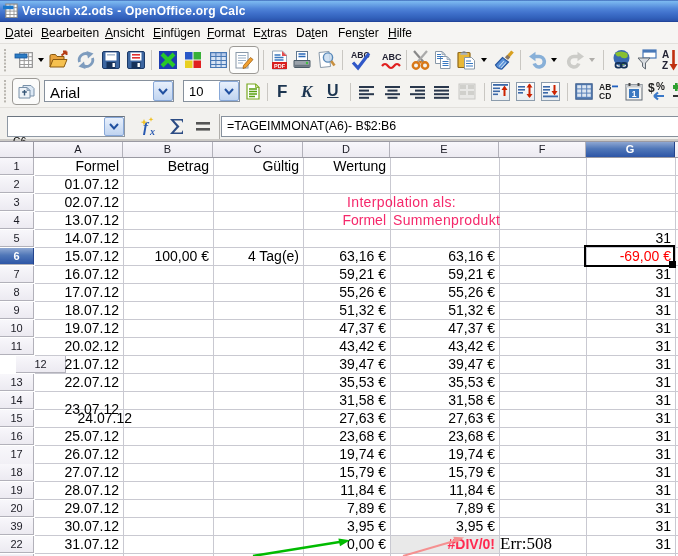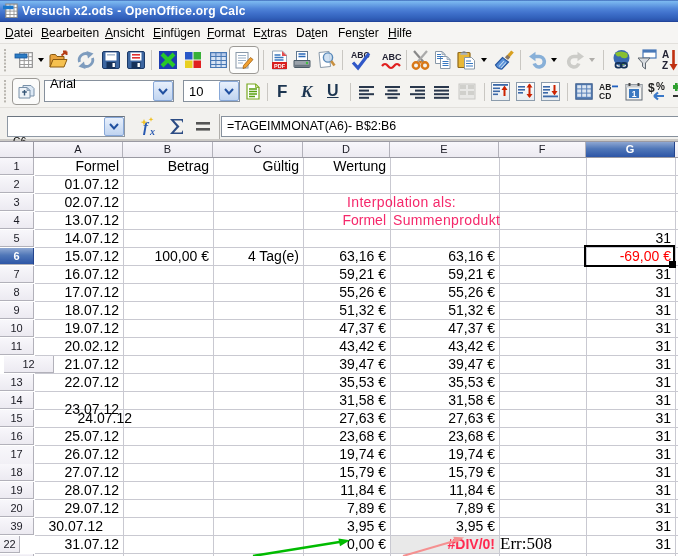--- a/index.html
+++ b/index.html
@@ -255,21 +255,21 @@
     <path d="M8.5 15 L12.5 21.5 L16.5 15 Z" fill="#c03010"></path>
   </svg>
 <div class="ab" style="left:12px;top:78px;width:28px;height:27px;border:1px solid #9c9a96;border-radius:4px;background:#fbfbfa"></div>
 <svg class="ab" style="left:17px;top:82px" width="19" height="19" viewBox="0 0 19 19">
 <path d="M6 3.5 L14 3.5 L17 6.5 L17 14 L6 14 Z" fill="#dce8f4" stroke="#7890a8" stroke-width="1"></path>
 <path d="M2 5.5 L10 5.5 L13 8.5 L13 16 L2 16 Z" fill="#eef3f8" stroke="#7890a8" stroke-width="1"></path>
 <path d="M10 5.5 L10 8.5 L13 8.5 Z" fill="#c0d0e0" stroke="#7890a8" stroke-width="0.8"></path>
 <path d="M7.5 8 L7.5 13.5 M5.2 10 L9.8 10" stroke="#385878" stroke-width="1.4"></path>
   </svg>
 <div class="ab" style="left:44px;top:80px;width:130px;height:22px;border:1px solid #86909c;background:#fff"></div>
-<div class="ab" style="left:50px;top:76px;font-size:13px">Arial</div>
+<div class="ab" style="left:50px;top:84px;font-size:15px">Arial</div>
 <div class="ab" style="left:153px;top:81px;width:20px;height:20px;background:linear-gradient(#e8f0fc,#c0d4f0);border:1px solid #88a8d8;border-radius:2px"></div>
 <svg class="ab" style="left:158px;top:88px" width="10" height="7" viewBox="0 0 10 7">
     <path d="M1 1 L5 5.5 L9 1" stroke="#2050a0" stroke-width="2" fill="none"></path>
   </svg>
 <div class="ab" style="left:183px;top:80px;width:57px;height:22px;border:1px solid #86909c;background:#fff"></div>
 <div class="ab" style="left:189px;top:84px;font-size:13px">10</div>
 <div class="ab" style="left:219px;top:81px;width:20px;height:20px;background:linear-gradient(#e8f0fc,#c0d4f0);border:1px solid #88a8d8;border-radius:2px"></div>
 <svg class="ab" style="left:224px;top:88px" width="10" height="7" viewBox="0 0 10 7">
     <path d="M1 1 L5 5.5 L9 1" stroke="#2050a0" stroke-width="2" fill="none"></path>
   </svg>
@@ -428,31 +428,31 @@
 <div class="hdr" style="left:0;top:176px;width:34px;height:17px;line-height:17px;border-bottom:1px solid #b2b1ba">2</div>
 <div class="hdr" style="left:0;top:194px;width:34px;height:17px;line-height:17px;border-bottom:1px solid #b2b1ba">3</div>
 <div class="hdr" style="left:0;top:212px;width:34px;height:17px;line-height:17px;border-bottom:1px solid #b2b1ba">4</div>
 <div class="hdr" style="left:0;top:230px;width:34px;height:17px;line-height:17px;border-bottom:1px solid #b2b1ba">5</div>
 <div class="hdr sel" style="left:0;top:248px;width:34px;height:17px;line-height:17px;border-bottom:1px solid #b2b1ba">6</div>
 <div class="hdr" style="left:0;top:266px;width:34px;height:17px;line-height:17px;border-bottom:1px solid #b2b1ba">7</div>
 <div class="hdr" style="left:0;top:284px;width:34px;height:17px;line-height:17px;border-bottom:1px solid #b2b1ba">8</div>
 <div class="hdr" style="left:0;top:302px;width:34px;height:17px;line-height:17px;border-bottom:1px solid #b2b1ba">9</div>
 <div class="hdr" style="left:0;top:320px;width:34px;height:17px;line-height:17px;border-bottom:1px solid #b2b1ba">10</div>
 <div class="hdr" style="left:0;top:338px;width:34px;height:17px;line-height:17px;border-bottom:1px solid #b2b1ba">11</div>
-<div class="hdr" style="left:4px;top:356px;width:50px;height:17px;line-height:17px;border-bottom:1px solid #b2b1ba">12</div>
+<div class="hdr" style="left:16px;top:356px;width:50px;height:17px;line-height:17px;border-bottom:1px solid #b2b1ba">12</div>
 <div class="hdr" style="left:0;top:374px;width:34px;height:17px;line-height:17px;border-bottom:1px solid #b2b1ba">13</div>
 <div class="hdr" style="left:0;top:392px;width:34px;height:17px;line-height:17px;border-bottom:1px solid #b2b1ba">14</div>
 <div class="hdr" style="left:0;top:410px;width:34px;height:17px;line-height:17px;border-bottom:1px solid #b2b1ba">15</div>
 <div class="hdr" style="left:0;top:428px;width:34px;height:17px;line-height:17px;border-bottom:1px solid #b2b1ba">16</div>
 <div class="hdr" style="left:0;top:446px;width:34px;height:33px;line-height:17px;border-bottom:1px solid #b2b1ba">17</div>
 <div class="hdr" style="left:0;top:464px;width:34px;height:17px;line-height:17px;border-bottom:1px solid #b2b1ba">18</div>
 <div class="hdr" style="left:0;top:482px;width:34px;height:17px;line-height:17px;border-bottom:1px solid #b2b1ba">19</div>
 <div class="hdr" style="left:0;top:500px;width:34px;height:17px;line-height:17px;border-bottom:1px solid #b2b1ba">20</div>
 <div class="hdr" style="left:0;top:518px;width:34px;height:17px;line-height:17px;border-bottom:1px solid #b2b1ba">39</div>
-<div class="hdr" style="left:0;top:536px;width:20px;height:17px;line-height:17px;border-bottom:1px solid #b2b1ba">22</div>
+<div class="hdr" style="left:0;top:536px;width:34px;height:17px;line-height:17px;border-bottom:1px solid #b2b1ba">22</div>
 <div class="hdr" style="left:0;top:554px;width:34px;height:2px"></div>
 <div class="ab" style="left:123px;top:158px;width:1px;height:398px;background:#c9c9d1"></div>
 <div class="ab" style="left:213px;top:158px;width:1px;height:398px;background:#c9c9d1"></div>
 <div class="ab" style="left:303px;top:158px;width:1px;height:398px;background:#c9c9d1"></div>
 <div class="ab" style="left:390px;top:158px;width:1px;height:398px;background:#c9c9d1"></div>
 <div class="ab" style="left:499px;top:158px;width:1px;height:398px;background:#c9c9d1"></div>
 <div class="ab" style="left:586px;top:158px;width:1px;height:398px;background:#c9c9d1"></div>
 <div class="ab" style="left:675px;top:158px;width:1px;height:398px;background:#c9c9d1"></div>
 <div class="ab" style="left:35px;top:175px;width:643px;height:1px;background:#c9c9d1"></div>
 <div class="ab" style="left:35px;top:193px;width:643px;height:1px;background:#c9c9d1"></div>
@@ -493,21 +493,21 @@
 <div class="cell r" style="left:34px;top:337px;width:85px">20.02.12</div>
 <div class="cell r" style="left:34px;top:355px;width:85px">21.07.12</div>
 <div class="cell r" style="left:34px;top:373px;width:85px">22.07.12</div>
 <div class="cell r" style="left:34px;top:400px;width:85px">23.07.12</div>
 <div class="cell r" style="left:47px;top:409px;width:85px">24.07.12</div>
 <div class="cell r" style="left:34px;top:427px;width:85px">25.07.12</div>
 <div class="cell r" style="left:34px;top:445px;width:85px">26.07.12</div>
 <div class="cell r" style="left:34px;top:463px;width:85px">27.07.12</div>
 <div class="cell r" style="left:34px;top:481px;width:85px">28.07.12</div>
 <div class="cell r" style="left:34px;top:499px;width:85px">29.07.12</div>
-<div class="cell r" style="left:18px;top:517px;width:85px">30.07.12</div>
+<div class="cell r" style="left:34px;top:517px;width:85px">30.07.12</div>
 <div class="cell r" style="left:34px;top:535px;width:85px">31.07.12</div>
 <div class="cell" style="left:347px;top:193px;color:#f5286b;letter-spacing:.35px">Interpolation als:</div>
 <div class="cell r" style="left:303px;top:211px;width:83px;color:#f5286b">Formel</div>
 <div class="cell" style="left:393px;top:211px;color:#f5286b;letter-spacing:.35px">Summenprodukt</div>
 <div class="cell r" style="left:586px;top:229px;width:85px">31</div>
 <div class="cell r" style="left:586px;top:265px;width:85px">31</div>
 <div class="cell r" style="left:586px;top:283px;width:85px">31</div>
 <div class="cell r" style="left:586px;top:301px;width:85px">31</div>
 <div class="cell r" style="left:586px;top:319px;width:85px">31</div>
 <div class="cell r" style="left:586px;top:337px;width:85px">31</div>

